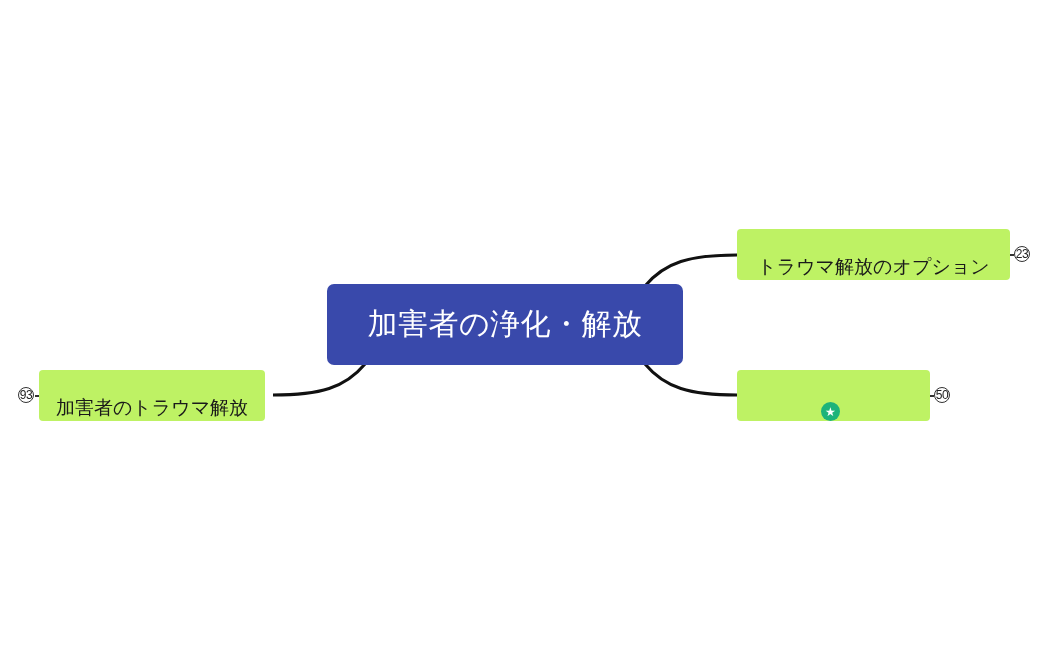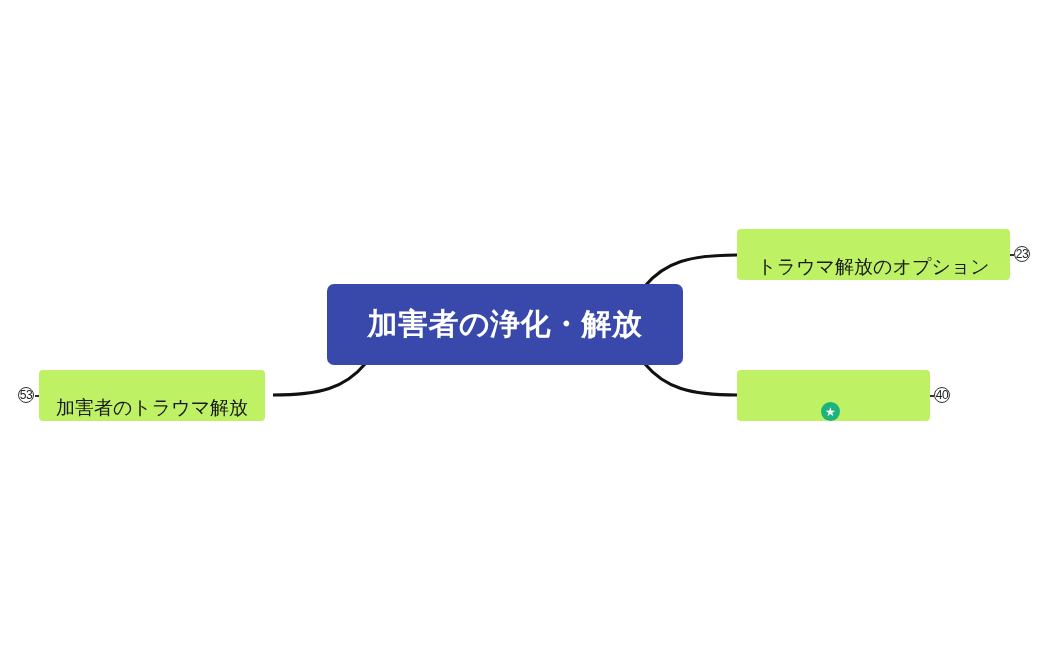--- a/index.html
+++ b/index.html
@@ -6,21 +6,21 @@
     body {
       width: 1049px; height: 650px; background: #ffffff;
       position: relative; overflow: hidden;
       font-family: "DejaVu Sans", "Liberation Sans", sans-serif;
     }
     svg.connectors { position: absolute; left: 0; top: 0; }
     .central {
       position: absolute; left: 327px; top: 284px; width: 356px; height: 81px;
       background: #3949ab; border-radius: 7px; color: #ffffff;
       display: flex; align-items: center; justify-content: center;
-      font-size: 30px; letter-spacing: 0.5px; box-sizing: border-box; font-weight: bold;
+      font-size: 30px; letter-spacing: 0.5px; box-sizing: border-box;
     }
     .topic {
       position: absolute; background: #bef264; border-radius: 4px;
       color: #1a1a1a; font-size: 19px;
       display: flex; align-items: flex-end; justify-content: center;
       box-sizing: border-box; white-space: nowrap;
     }
     .t-options { left: 737px; top: 229px; width: 273px; height: 51px; }
     .t-purify { left: 737px; top: 370px; width: 193px; height: 51px; gap: 14px; padding-right: 6px; }
     .t-trauma { left: 39px; top: 370px; width: 226px; height: 51px; }
@@ -56,22 +56,22 @@
 <div class="dash" style="left:1010px; top:254px;"></div>
 <div class="badge" style="left:1014px; top:246px;">
   <span>23</span>
 </div>
 
 <div class="topic t-purify">
   <span class="star">★</span>
 </div>
 <div class="dash" style="left:930px; top:395px;"></div>
 <div class="badge" style="left:934px; top:387px;">
-  <span>40</span>
+  <span>50</span>
 </div>
 
 <div class="topic t-trauma">
   <span>加害者のトラウマ解放</span>
 </div>
 <div class="dash" style="left:35px; top:395px;"></div>
 <div class="badge" style="left:18px; top:387px;">
-  <span>53</span>
+  <span>93</span>
 </div>
 
 </body></html>

